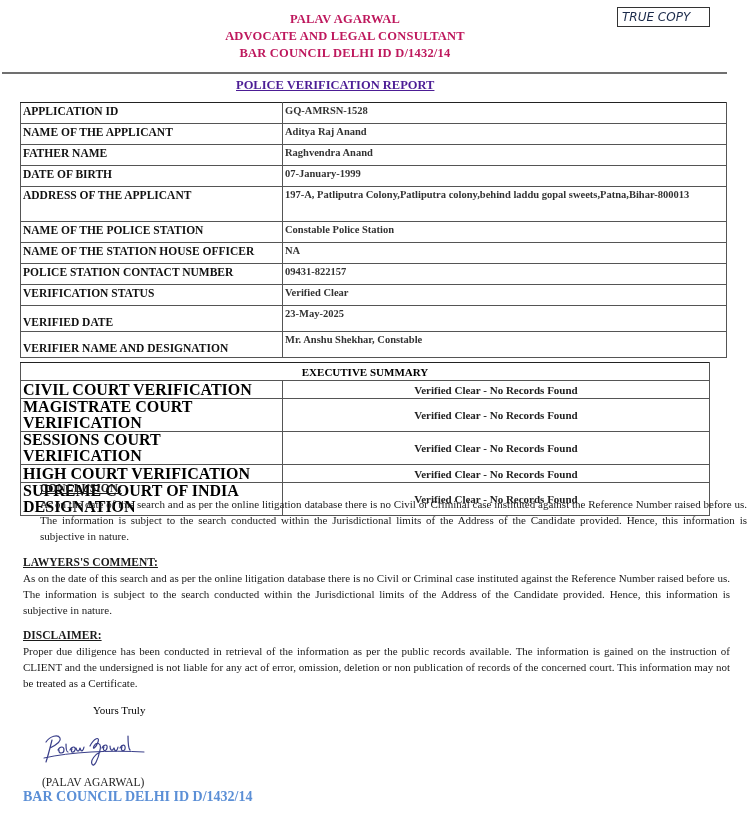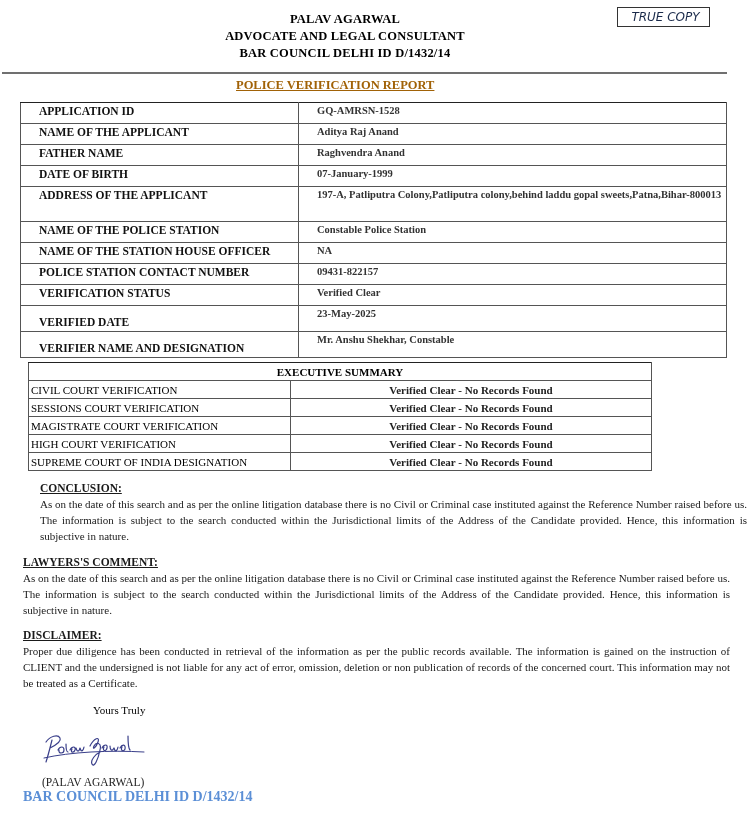--- a/index.html
+++ b/index.html
@@ -6,71 +6,70 @@
   body {
     width: 753px; height: 815px; position: relative; overflow: hidden;
     font-family: "DejaVu Serif", "Liberation Serif", serif;
     color: #000;
   }
 
   
   .letterhead {
     position: absolute; left: 195px; top: 11px; width: 300px;
     text-align: center; font-family: "Liberation Serif", serif;
-    font-weight: bold; color: #000000; font-size: 12.5px; line-height: 17px;
+    font-weight: bold; color: #be185d; font-size: 12.5px; line-height: 17px;
     letter-spacing: 0.2px;
   }
   .true-copy {
     position: absolute; left: 617px; top: 7px; width: 93px; height: 20px;
     border: 1px solid #333; box-sizing: border-box;
     font-family: "DejaVu Sans", "Liberation Sans", sans-serif;
     font-style: italic; color: #1a2a4a; font-size: 12px;
-    line-height: 18px; padding-left: 4px; text-align: center;
+    line-height: 18px; padding-left: 4px;
   }
   .hr {
     position: absolute; left: 2px; top: 72px; width: 725px; height: 2px;
     background: #707070;
   }
   .report-title {
     position: absolute; left: 236px; top: 78px;
     font-family: "Liberation Serif", serif; font-weight: bold;
-    font-size: 12.5px; text-decoration: underline; color: #a16207;
+    font-size: 12.5px; text-decoration: underline; color: #4c1d95;
   }
 
   
   table { border-collapse: collapse; }
   .info-table {
     position: absolute; left: 20px; top: 102px; width: 707px;
     font-family: "Liberation Serif", serif; font-size: 11.5px;
   }
   .info-table td {
     border: 1px solid #555; border-top: 1.5px solid #222;
-    vertical-align: top; padding: 1px 2px 0 18px; line-height: 14px;
+    vertical-align: top; padding: 1px 2px 0 2px; line-height: 14px;
   }
   .info-table td.k { width: 257px; font-weight: bold; color: #111; font-size: 11.5px; }
   .info-table td.v { font-size: 10.5px; font-weight: bold; color: #333; }
   .info-table tr.r20 td { height: 19px; }
   .info-table tr.r34 td { height: 33px; font-family: Liberation Serif, serif; }
   .info-table tr.r24 td.k { vertical-align: bottom; padding-bottom: 2px; }
   .info-table tr.r24 td { height: 22px; }
   .info-table { border: 1.5px solid #222; }
 
   
   .summary-table {
-    position: absolute; left: 20px; top: 362px; width: 624px;
+    position: absolute; left: 20px; top: 362px; width: 690px;
     font-family: "Liberation Serif", serif; font-size: 11.5px;
     border: 1.5px solid #222;
-    margin-left: 8px;
   }
   .summary-table td {
     border: 1px solid #555; border-top: 1.5px solid #222;
     height: 17px; padding: 0 2px; line-height: 16px;
   }
   .summary-table td.head { text-align: center; font-weight: bold; font-size: 11px; }
-  .summary-table td.k { width: 257px; font-weight: normal; font-size: 11px; }
+  .summary-table td.k { width: 257px; font-weight: bold; font-size: 16px; }
   .summary-table td.v { text-align: center; font-weight: bold; font-size: 11px; color: #222; }
 
   
   .section {
     position: absolute; left: 23px; width: 707px;
     font-family: "Liberation Serif", serif; font-size: 11px; line-height: 16px;
     color: #1a1a1a;
   }
   .section h3 {
     margin: 0; font-size: 11.5px; font-weight: bold; text-decoration: underline;
@@ -160,25 +159,25 @@
 <table class="summary-table">
   <tbody>
       <tr>
     <td class="head" colspan="2">EXECUTIVE SUMMARY</td>
   </tr>
   <tr>
     <td class="k">CIVIL COURT VERIFICATION</td>
     <td class="v">Verified Clear - No Records Found</td>
   </tr>
   <tr>
+    <td class="k">MAGISTRATE COURT VERIFICATION</td>
+    <td class="v">Verified Clear - No Records Found</td>
+  </tr>
+  <tr>
     <td class="k">SESSIONS COURT VERIFICATION</td>
-    <td class="v">Verified Clear - No Records Found</td>
-  </tr>
-  <tr>
-    <td class="k">MAGISTRATE COURT VERIFICATION</td>
     <td class="v">Verified Clear - No Records Found</td>
   </tr>
   <tr>
     <td class="k">HIGH COURT VERIFICATION</td>
     <td class="v">Verified Clear - No Records Found</td>
   </tr>
   <tr>
     <td class="k">SUPREME COURT OF INDIA DESIGNATION</td>
     <td class="v">Verified Clear - No Records Found</td>
   </tr>

